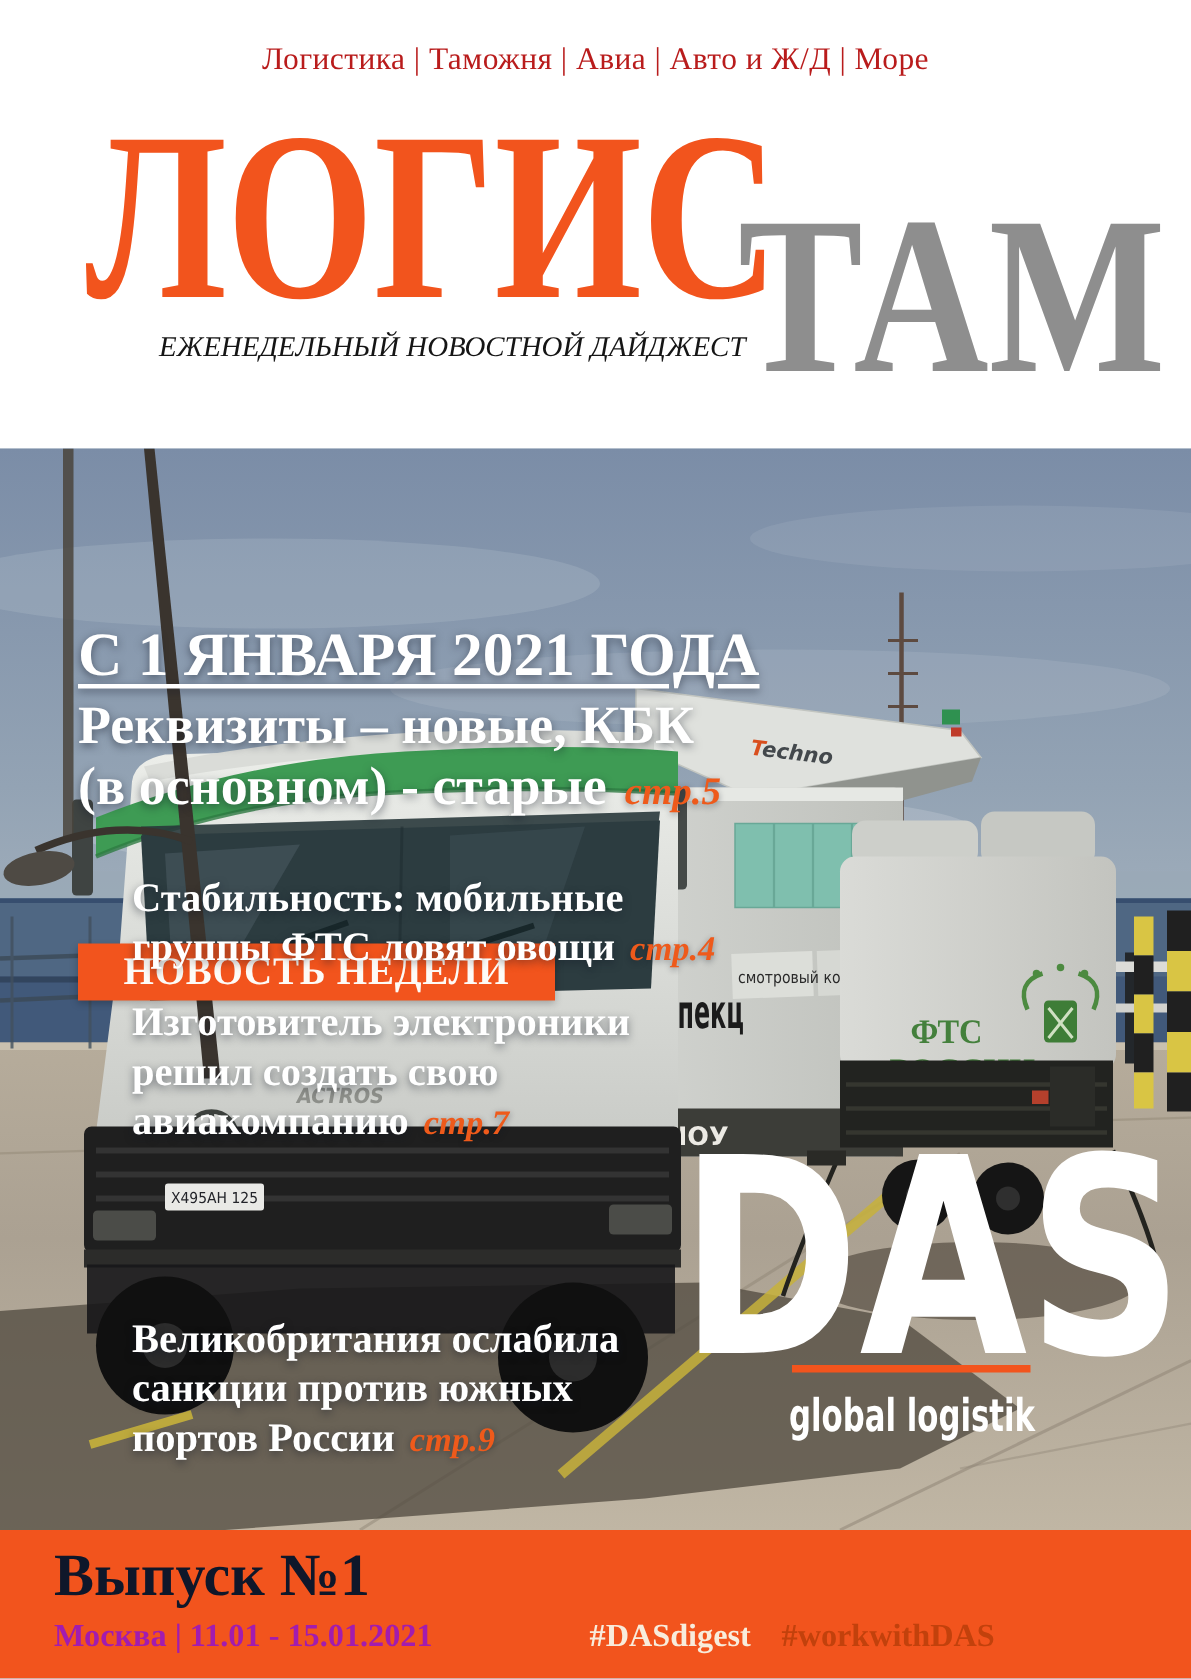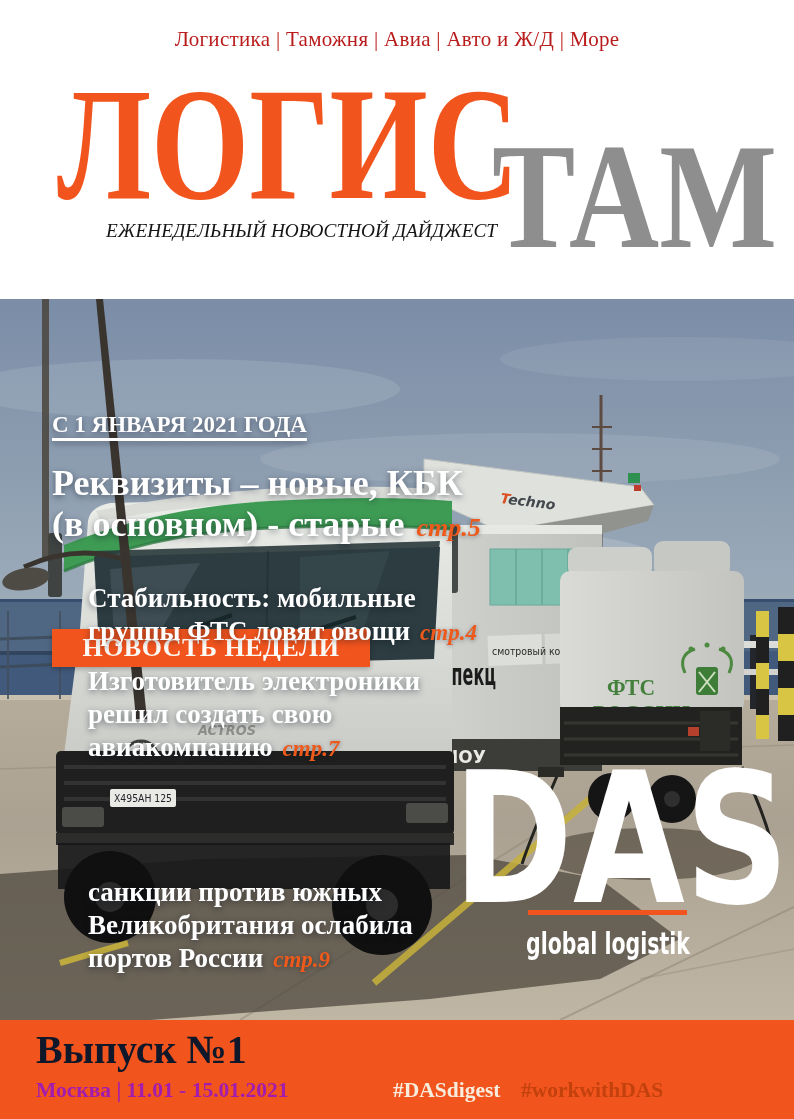--- a/index.html
+++ b/index.html
@@ -8,21 +8,21 @@
   .abs{position:absolute;}
   
   .category-bar{left:0;right:0;top:27px;text-align:center;font-size:21px;color:#b91c1c;letter-spacing:.3px;}
   .logo-svg{left:0;top:0;}
   
   .photo{left:0;top:299px;width:794px;height:721px;background:#8ea0b3;}
   .photo svg{position:absolute;left:0;top:0;}
   .ph-text{color:#ffffff;text-shadow:0 2px 6px rgba(15,22,35,.5);font-weight:bold;}
   .badge{left:52px;top:330px;width:318px;height:38px;background:#F2541D;display:flex;align-items:center;justify-content:center;
          font-size:26px;font-weight:bold;color:#fdfbf7;letter-spacing:.5px;box-shadow:0 2px 5px rgba(0,0,0,.25);}
-  .kicker{left:52px;top:412px;font-size:23px;text-decoration:underline;text-decoration-thickness:3px;text-underline-offset:6px;}
+  .kicker{left:52px;top:412px;font-size:41px;text-decoration:underline;text-decoration-thickness:3px;text-underline-offset:6px;}
   .pref{font-style:italic;font-weight:bold;color:#EE5A1B;text-shadow:0 1px 4px rgba(15,22,35,.4);}
   .head2 .pref,.kline .pref{font-size:26px;margin-left:12px;}
   .story{left:52px;font-size:27px;line-height:33px;margin-left:36px;}
   .story .pref{font-size:23px;margin-left:10px;}
   
   .das-rule{left:528px;top:910px;width:159px;height:5px;background:#F2541D;}
   
   .footer-bar{left:0;top:1020px;width:794px;height:99px;background:#F2541D;}
   .issue{left:36px;top:1026px;font-size:40px;font-weight:bold;color:#0f172a;}
   .city{left:36px;top:1078px;font-size:21.5px;font-weight:bold;color:#a21caf;}
@@ -241,22 +241,22 @@
   <div class="abs ph-text story" style="top:283px;">
     <div>Стабильность: мобильные</div>
     <div><span>группы ФТС ловят овощи</span><span class="pref">стр.4</span></div>
   </div>
   <div class="abs ph-text story" style="top:366px;">
     <div>Изготовитель электроники</div>
     <div>решил создать свою</div>
     <div><span>авиакомпанию</span><span class="pref">стр.7</span></div>
   </div>
   <div class="abs ph-text story" style="top:577px;">
+    <div>Великобритания ослабила</div>
     <div>санкции против южных</div>
-    <div>Великобритания ослабила</div>
     <div><span>портов России</span><span class="pref">стр.9</span></div>
   </div>
 
   <svg class="abs" style="left:448px;top:453px;" width="346" height="170" viewBox="0 0 346 170">
     <text x="5" y="150" font-size="182" font-weight="bold" fill="#ffffff" font-family="DejaVu Sans, Liberation Sans, sans-serif" textLength="336" lengthAdjust="spacingAndGlyphs">DAS</text>
   </svg>
   <div class="abs das-rule" style="top:611px;left:528px;"></div>
   <svg class="abs" style="left:508px;top:625px;" width="200" height="40" viewBox="0 0 200 40">
     <text x="100" y="30" text-anchor="middle" font-size="30" font-weight="bold" fill="#ffffff" font-family="DejaVu Sans, Liberation Sans, sans-serif" textLength="164" lengthAdjust="spacingAndGlyphs">global logistik</text>
   </svg>

